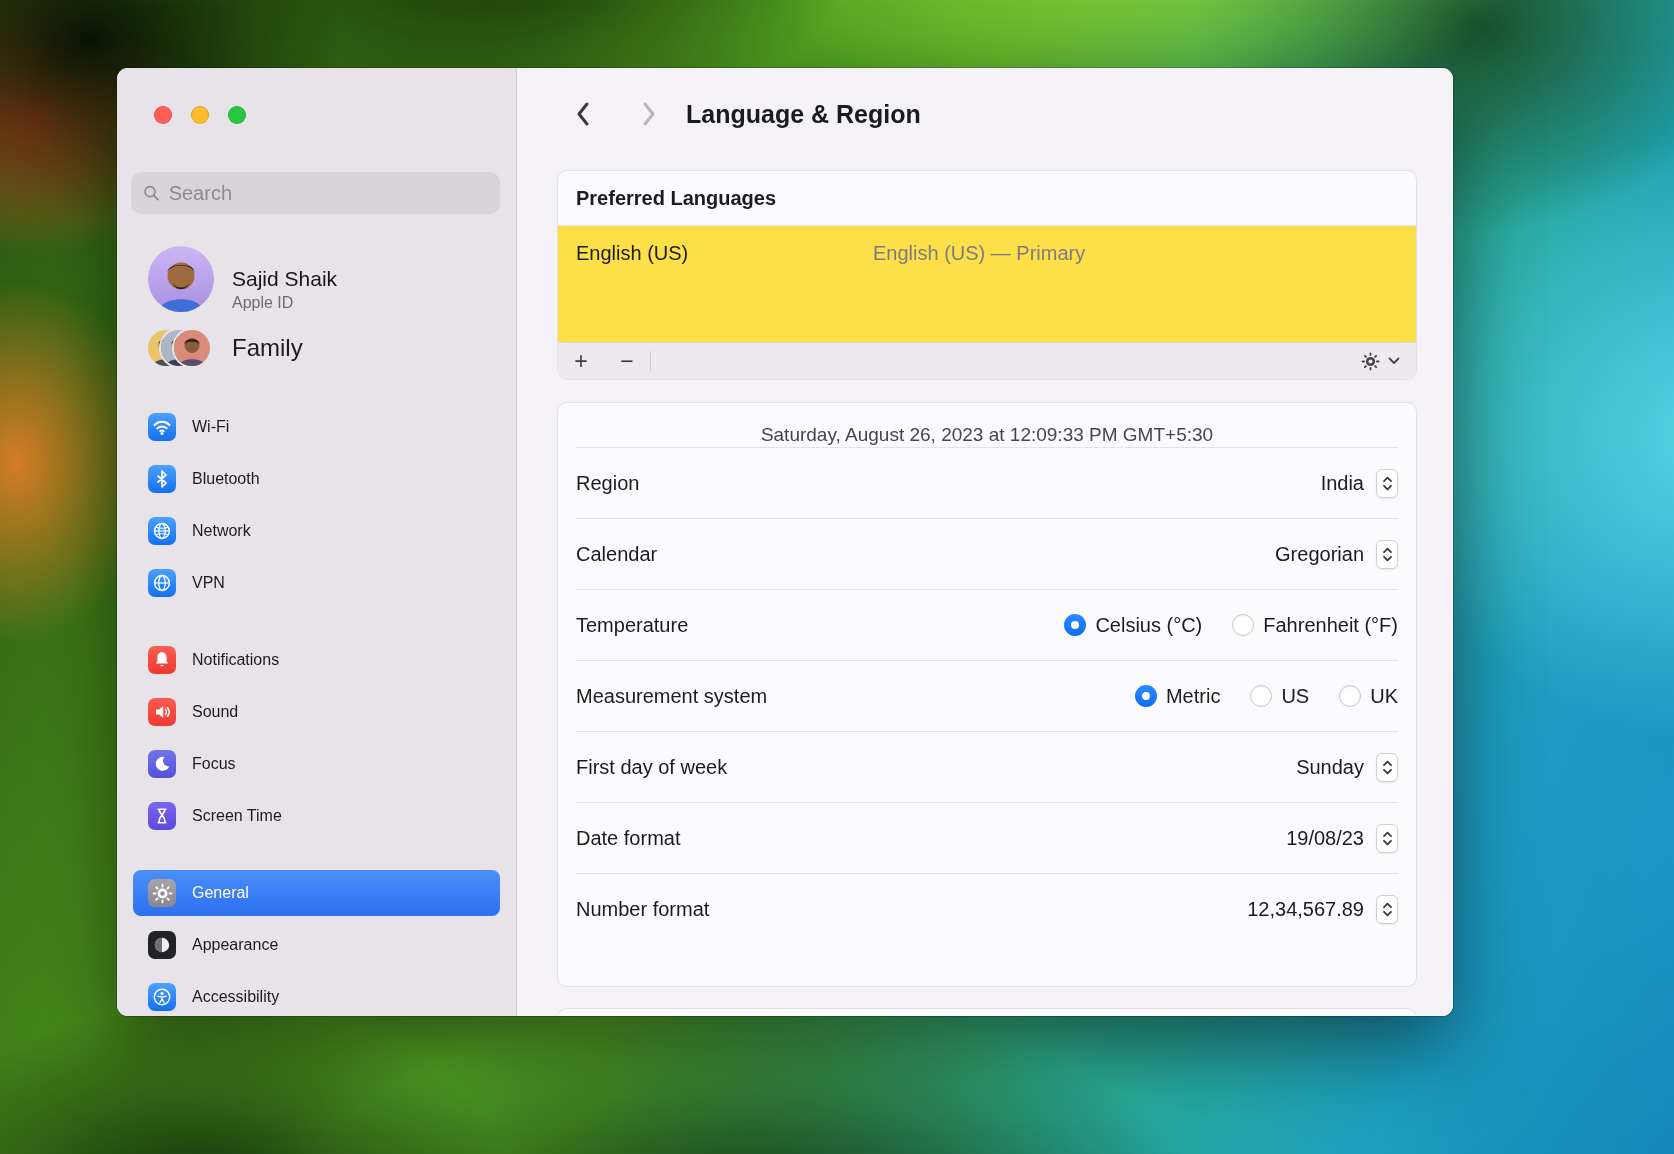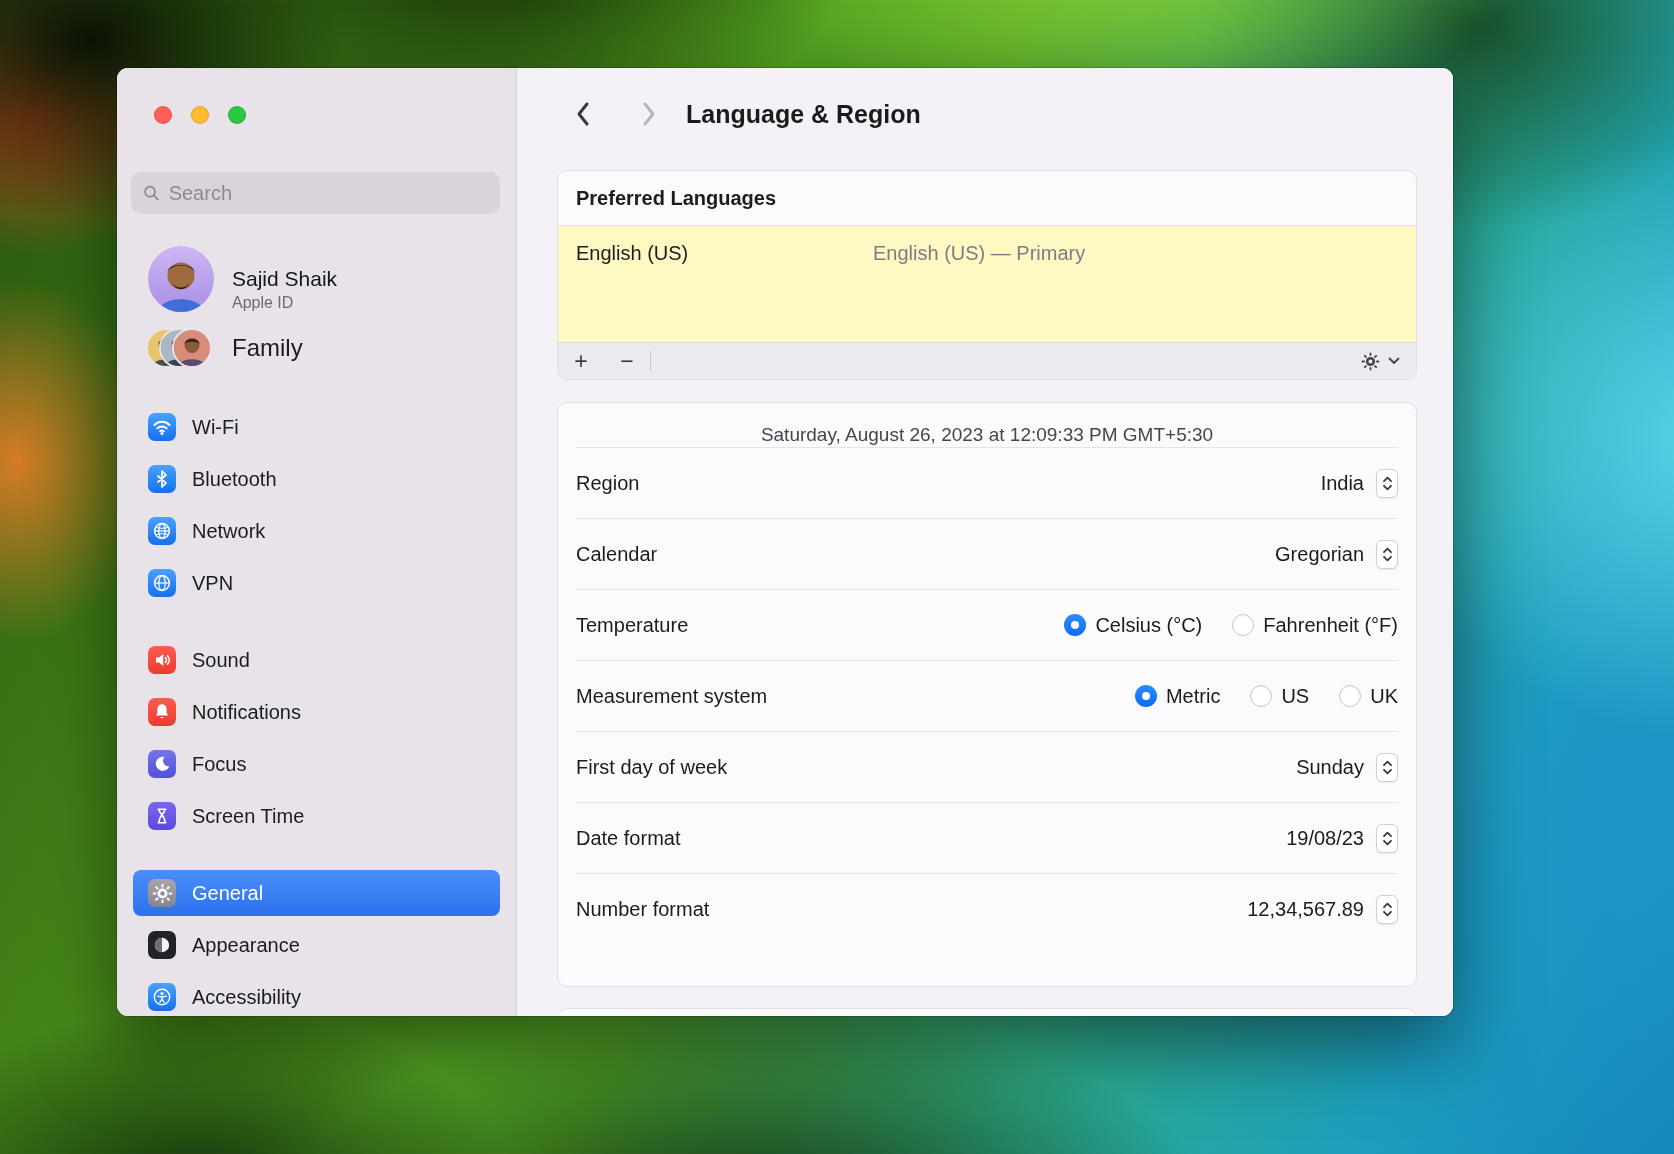--- a/index.html
+++ b/index.html
@@ -56,21 +56,21 @@
   .psub  { font-size:16px; color:#6e6a73; margin-top:3px; }
   .family { position:absolute; top:262px; left:31px; display:flex; align-items:center; }
   .fstack { display:flex; width:62px; }
   .mini { width:36px; height:36px; border-radius:50%; overflow:hidden; flex:none; box-shadow:0 0 0 2px #e8e3e9; }
   .mini + .mini { margin-left:-23px; }
   .flabel { font-size:24px; margin-left:22px; }
   .nav { position:absolute; top:336px; left:16px; right:16px; }
   .nitem {
     height:46px; margin-bottom:6px; border-radius:8px;
     display:flex; align-items:center; gap:16px; padding:0 10px 0 15px;
-    font-size:20px; color:#1c1c1e;
+    font-size:16px; color:#1c1c1e;
   }
   .nitem.selected { background:linear-gradient(180deg,#4a8ff9,#2d70f0); color:#fff; }
   .ngap { height:25px; }
   .tile { width:28px; height:28px; border-radius:7px; display:flex; align-items:center; justify-content:center; flex:none; }
   .tile.blue   { background:linear-gradient(180deg,#4ba1fc,#1470ef); }
   .tile.red    { background:linear-gradient(180deg,#fb5d51,#ee3a30); }
   .tile.indigo { background:linear-gradient(180deg,#7374ea,#5251d8); }
   .tile.purple { background:linear-gradient(180deg,#7b67ee,#5b49da); }
   .tile.gray   { background:linear-gradient(180deg,#a7a4ac,#88858e); }
   .tile.black  { background:#232327; }
@@ -81,21 +81,21 @@
   .back { margin-right:40px; }
   .fwd  { margin-right:24px; }
   .ctitle { font-size:25px; font-weight:700; color:#1b1b1e; }
   .gbox {
     position:absolute; left:40px; width:860px;
     background:#fbfafc; border:1px solid #e3dfe5; border-radius:10px;
   }
   
   .pl-box { top:102px; height:210px; }
   .pl-header { height:55px; display:flex; align-items:center; padding:0 18px; font-size:20px; font-weight:700; border-bottom:1px solid #e6e3e8; }
-  .pl-list { background:#fef9c3; height:116px; }
+  .pl-list { background:#fde047; height:116px; }
   .pl-row { display:flex; padding:16px 18px 0 18px; font-size:20px; }
   .pl-name { width:297px; color:#1c1c1e; }
   .pl-detail { color:#7f7b84; }
   .pl-toolbar {
     position:absolute; left:0; right:0; bottom:0; height:37px;
     background:#eceaee; border-top:1px solid #dcd8de; border-radius:0 0 9px 9px;
     display:flex; align-items:center;
   }
   .tb-btn { width:46px; height:100%; display:flex; align-items:center; justify-content:center; font-size:23px; color:#3c3a40; }
   .tb-div { width:1px; height:20px; background:#cbc8cf; }
@@ -245,37 +245,37 @@
             <line x1="2.6" y1="10" x2="17.4" y2="10" stroke="#fff" stroke-width="1.2"></line>
           </svg>
         </span>
         <span>VPN</span>
       </div>
 
       <div class="ngap"></div>
 
       <div class="nitem">
         <span class="tile red">
+          <svg width="20" height="20" viewBox="0 0 20 20">
+            <path d="M10 2.2 C7.2 2.2 5.4 4.4 5.4 7.4 L5.4 11 L3.9 13.4 L16.1 13.4 L14.6 11 L14.6 7.4 C14.6 4.4 12.8 2.2 10 2.2 Z" fill="#fff"></path>
+            <path d="M8.3 15 A1.8 1.8 0 0 0 11.7 15 Z" fill="#fff"></path>
+          </svg>
+        </span>
+        <span>Notifications</span>
+      </div>
+
+      <div class="nitem">
+        <span class="tile red">
           <svg width="20" height="20" viewBox="0 0 20 20" fill="none">
             <polygon points="4,7.6 7.2,7.6 11.2,4 11.2,16 7.2,12.4 4,12.4" fill="#fff"></polygon>
             <path d="M13.4 7.6 A3.2 3.2 0 0 1 13.4 12.4" stroke="#fff" stroke-width="1.5" stroke-linecap="round"></path>
             <path d="M15.4 5.8 A5.6 5.6 0 0 1 15.4 14.2" stroke="#fff" stroke-width="1.5" stroke-linecap="round"></path>
           </svg>
         </span>
         <span>Sound</span>
-      </div>
-
-      <div class="nitem">
-        <span class="tile red">
-          <svg width="20" height="20" viewBox="0 0 20 20">
-            <path d="M10 2.2 C7.2 2.2 5.4 4.4 5.4 7.4 L5.4 11 L3.9 13.4 L16.1 13.4 L14.6 11 L14.6 7.4 C14.6 4.4 12.8 2.2 10 2.2 Z" fill="#fff"></path>
-            <path d="M8.3 15 A1.8 1.8 0 0 0 11.7 15 Z" fill="#fff"></path>
-          </svg>
-        </span>
-        <span>Notifications</span>
       </div>
 
       <div class="nitem">
         <span class="tile indigo">
           <svg width="20" height="20" viewBox="0 0 20 20">
             <path d="M12.5 3 a7 7 0 1 0 4.8 9.3 a5.6 5.6 0 0 1 -4.8 -9.3 z" fill="#fff"></path>
           </svg>
         </span>
         <span>Focus</span>
       </div>

